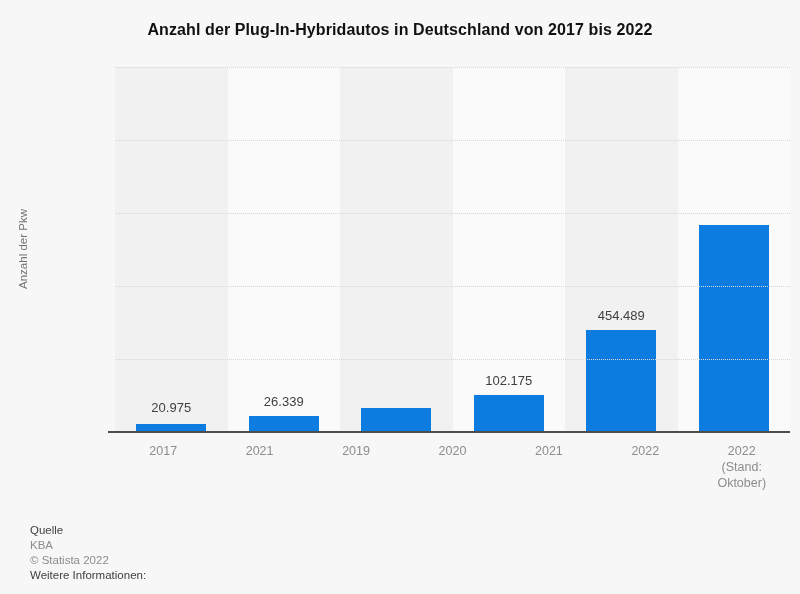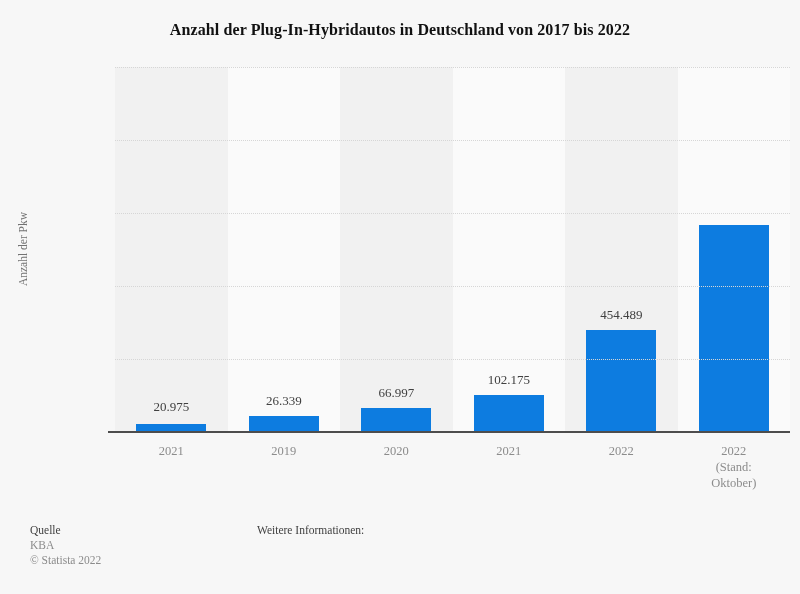--- a/index.html
+++ b/index.html
@@ -5,21 +5,20 @@
   * { margin: 0; padding: 0; box-sizing: border-box; }
   html, body { background: #ffffff; }
   body { font-family: "Liberation Sans", sans-serif; }
 
   .stage {
     position: relative;
     width: 800px;
     height: 594px;
     background: #f7f7f7;
     overflow: hidden;
-    font-family: Liberation Serif, serif;
   }
 
   .chart-title {
     position: absolute;
     top: 21px;
     left: 0;
     width: 100%;
     text-align: center;
     font-size: 16px;
     font-weight: bold;
@@ -113,20 +112,21 @@
   }
 
   .footer {
     position: absolute;
     left: 30px;
     top: 523px;
     width: 740px;
     display: flex;
     font-size: 11.5px;
     line-height: 15px;
+    flex-direction: column;
   }
   .footer-col-source { width: 227px; }
   .footer-col-info   { flex: 1; }
   .footer-primary   { color: #404040; }
   .footer-secondary { color: #8c8c8c; }
 </style>
 </head>
 <body>
 
 <div class="stage">
@@ -142,21 +142,20 @@
         <div class="band-column band-even">
           <div class="bar" style="height: 7.65587px; background: rgb(13, 124, 224);"></div>
           <div class="value-label" style="bottom: 17px;">20.975</div>
         </div>
         <div class="band-column band-odd">
           <div class="bar" style="height: 16.2129px; background: rgb(13, 124, 224);"></div>
           <div class="value-label" style="bottom: 23.2129px;">26.339</div>
         </div>
         <div class="band-column band-even">
           <div class="bar" style="height: 24.4539px; background: rgb(13, 124, 224);"></div>
-          <div class="value-label" style="bottom: 31.4539px;">66.997</div>
         </div>
         <div class="band-column band-odd">
           <div class="bar" style="height: 37.2939px; background: rgb(13, 124, 224);"></div>
           <div class="value-label" style="bottom: 44.2939px;">102.175</div>
         </div>
         <div class="band-column band-even">
           <div class="bar" style="height: 102.149px; background: rgb(13, 124, 224);"></div>
           <div class="value-label" style="bottom: 109.149px;">454.489</div>
         </div>
         <div class="band-column band-odd">
@@ -167,20 +166,21 @@
         <div class="grid-line" style="top: 292px;"></div>
         <div class="grid-line" style="top: 219px;"></div>
         <div class="grid-line" style="top: 146px;"></div>
         <div class="grid-line" style="top: 73px;"></div>
         <div class="grid-line" style="top: 0px;"></div>
       </div>
     <div class="baseline"></div>
   </div>
 
   <div class="x-labels">
+      <div class="x-tick-label">2017</div>
       <div class="x-tick-label">2021</div>
       <div class="x-tick-label">2019</div>
       <div class="x-tick-label">2020</div>
       <div class="x-tick-label">2021</div>
       <div class="x-tick-label">2022</div>
       <div class="x-tick-label">2022
 (Stand:
 Oktober)</div>
     </div>
 

